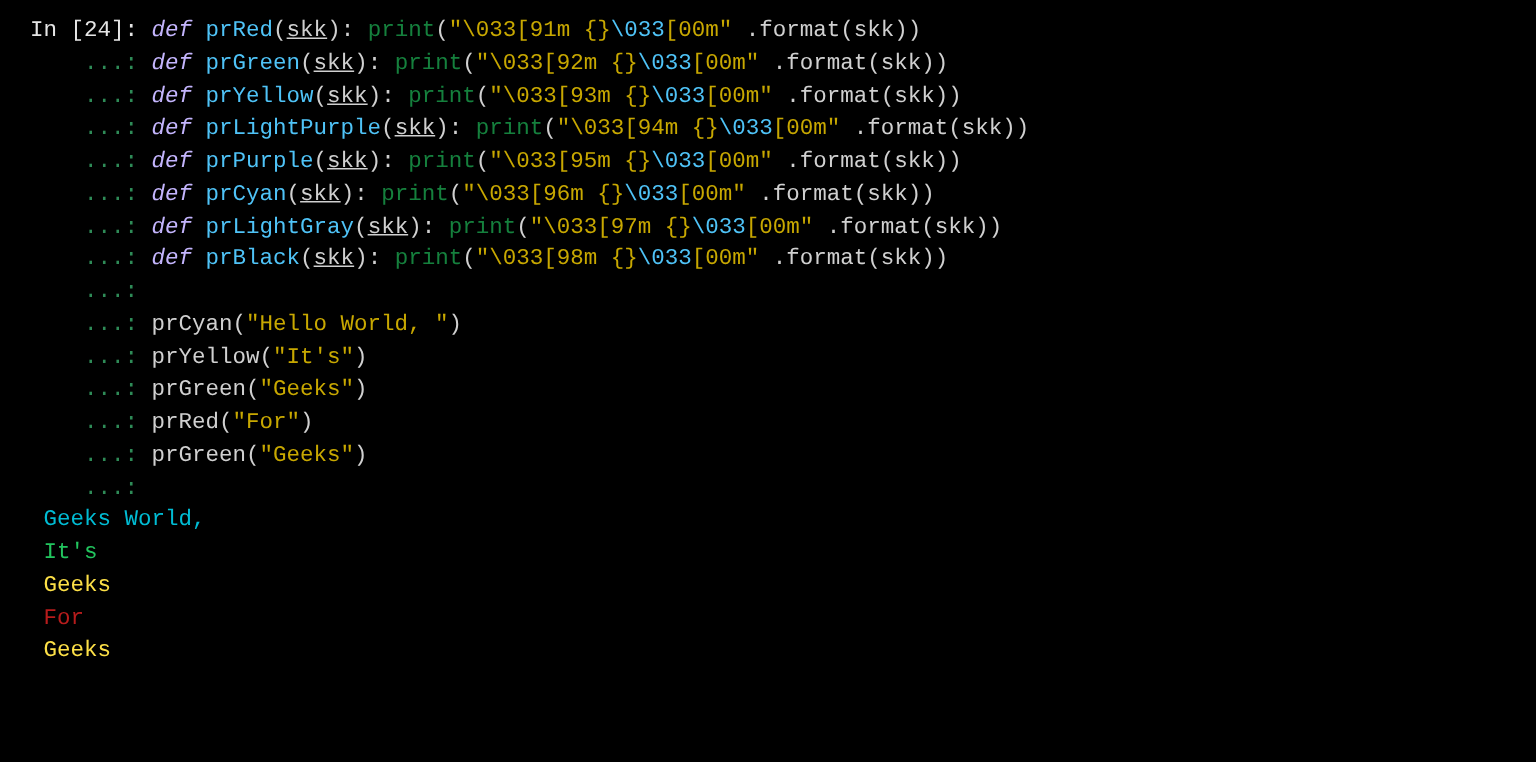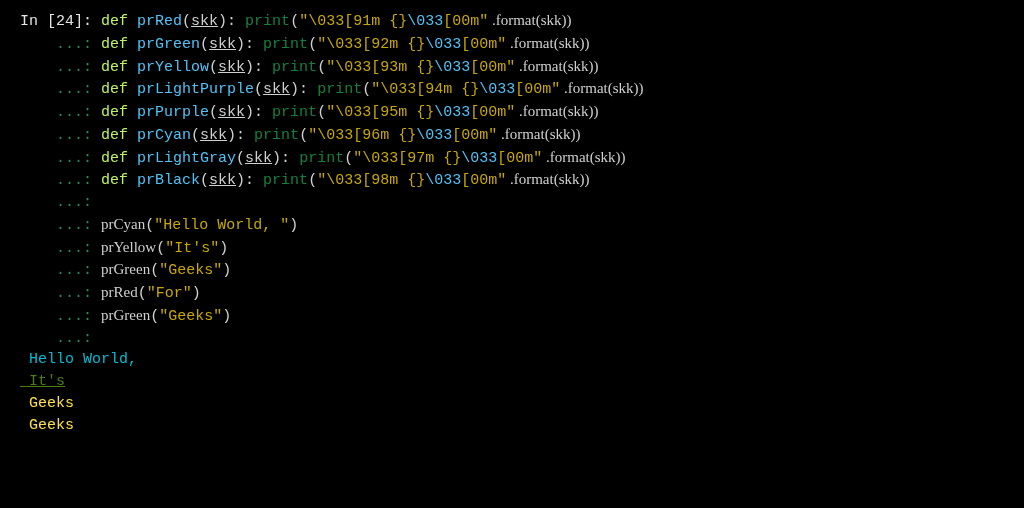--- a/index.html
+++ b/index.html
@@ -16,30 +16,30 @@
       padding: 10px 20px;
       width: 1024px;
       height: 508px;
       overflow: hidden;
     }
     .line {
       white-space: pre;
     }
     .prompt-primary { color: #e5e5e5; }
     .prompt-cont { color: #2e8b57; }
-    .kw-def { color: #bef264; }
+    .kw-def { color: #c4b5fd; font-style: italic; }
     .fn-name { color: #4fc3f7; }
     .paren { color: #d0d0d0; }
     .param { color: #d0d0d0; text-decoration: underline; }
     .builtin { color: #15803d; }
     .string { color: #c8a800; }
     .escape { color: #4fc3f7; }
-    .method { color: #d0d0d0; font-family: Liberation Serif, serif; }
+    .method { color: #d0d0d0; }
     .out-cyan { color: #00bcd4; }
-    .out-yellow { color: #4d7c0f; text-decoration: underline; }
+    .out-yellow { color: #22c55e; }
     .out-green { color: #fde047; }
     .out-red { color: #b71c1c; }
   </style>
 </head>
 <body>
 
 <div id="terminal">
     <div class="line"><span class="prompt-primary">In [24]: </span><span class="kw-def">def</span><span> </span><span class="fn-name">prRed</span><span class="paren">(</span><span class="param">skk</span><span class="paren">): </span><span class="builtin">print</span><span class="paren">(</span><span class="string">"\033[91m {}</span><span class="escape">\033</span><span class="string">[00m"</span><span class="method"> .format(skk))</span></div>
     <div class="line"><span class="prompt-cont">    ...: </span><span class="kw-def">def</span><span> </span><span class="fn-name">prGreen</span><span class="paren">(</span><span class="param">skk</span><span class="paren">): </span><span class="builtin">print</span><span class="paren">(</span><span class="string">"\033[92m {}</span><span class="escape">\033</span><span class="string">[00m"</span><span class="method"> .format(skk))</span></div>
     <div class="line"><span class="prompt-cont">    ...: </span><span class="kw-def">def</span><span> </span><span class="fn-name">prYellow</span><span class="paren">(</span><span class="param">skk</span><span class="paren">): </span><span class="builtin">print</span><span class="paren">(</span><span class="string">"\033[93m {}</span><span class="escape">\033</span><span class="string">[00m"</span><span class="method"> .format(skk))</span></div>
@@ -48,17 +48,18 @@
     <div class="line"><span class="prompt-cont">    ...: </span><span class="kw-def">def</span><span> </span><span class="fn-name">prCyan</span><span class="paren">(</span><span class="param">skk</span><span class="paren">): </span><span class="builtin">print</span><span class="paren">(</span><span class="string">"\033[96m {}</span><span class="escape">\033</span><span class="string">[00m"</span><span class="method"> .format(skk))</span></div>
     <div class="line"><span class="prompt-cont">    ...: </span><span class="kw-def">def</span><span> </span><span class="fn-name">prLightGray</span><span class="paren">(</span><span class="param">skk</span><span class="paren">): </span><span class="builtin">print</span><span class="paren">(</span><span class="string">"\033[97m {}</span><span class="escape">\033</span><span class="string">[00m"</span><span class="method"> .format(skk))</span></div>
     <div class="line"><span class="prompt-cont">    ...: </span><span class="kw-def">def</span><span> </span><span class="fn-name">prBlack</span><span class="paren">(</span><span class="param">skk</span><span class="paren">): </span><span class="builtin">print</span><span class="paren">(</span><span class="string">"\033[98m {}</span><span class="escape">\033</span><span class="string">[00m"</span><span class="method"> .format(skk))</span></div>
     <div class="line"><span class="prompt-cont">    ...: </span></div>
     <div class="line"><span class="prompt-cont">    ...: </span><span class="method">prCyan</span><span class="paren">(</span><span class="string">"Hello World, "</span><span class="paren">)</span></div>
     <div class="line"><span class="prompt-cont">    ...: </span><span class="method">prYellow</span><span class="paren">(</span><span class="string">"It's"</span><span class="paren">)</span></div>
     <div class="line"><span class="prompt-cont">    ...: </span><span class="method">prGreen</span><span class="paren">(</span><span class="string">"Geeks"</span><span class="paren">)</span></div>
     <div class="line"><span class="prompt-cont">    ...: </span><span class="method">prRed</span><span class="paren">(</span><span class="string">"For"</span><span class="paren">)</span></div>
     <div class="line"><span class="prompt-cont">    ...: </span><span class="method">prGreen</span><span class="paren">(</span><span class="string">"Geeks"</span><span class="paren">)</span></div>
     <div class="line"><span class="prompt-cont">    ...: </span></div>
-    <div class="line"><span class="out-cyan"> Hello World, </span></div>
+    <div class="line"><span class="out-cyan"> Geeks World, </span></div>
     <div class="line"><span class="out-yellow"> It's</span></div>
     <div class="line"><span class="out-green"> Geeks</span></div>
+    <div class="line"><span class="out-red"> For</span></div>
     <div class="line"><span class="out-green"> Geeks</span></div>
   </div>
 
 </body></html>

